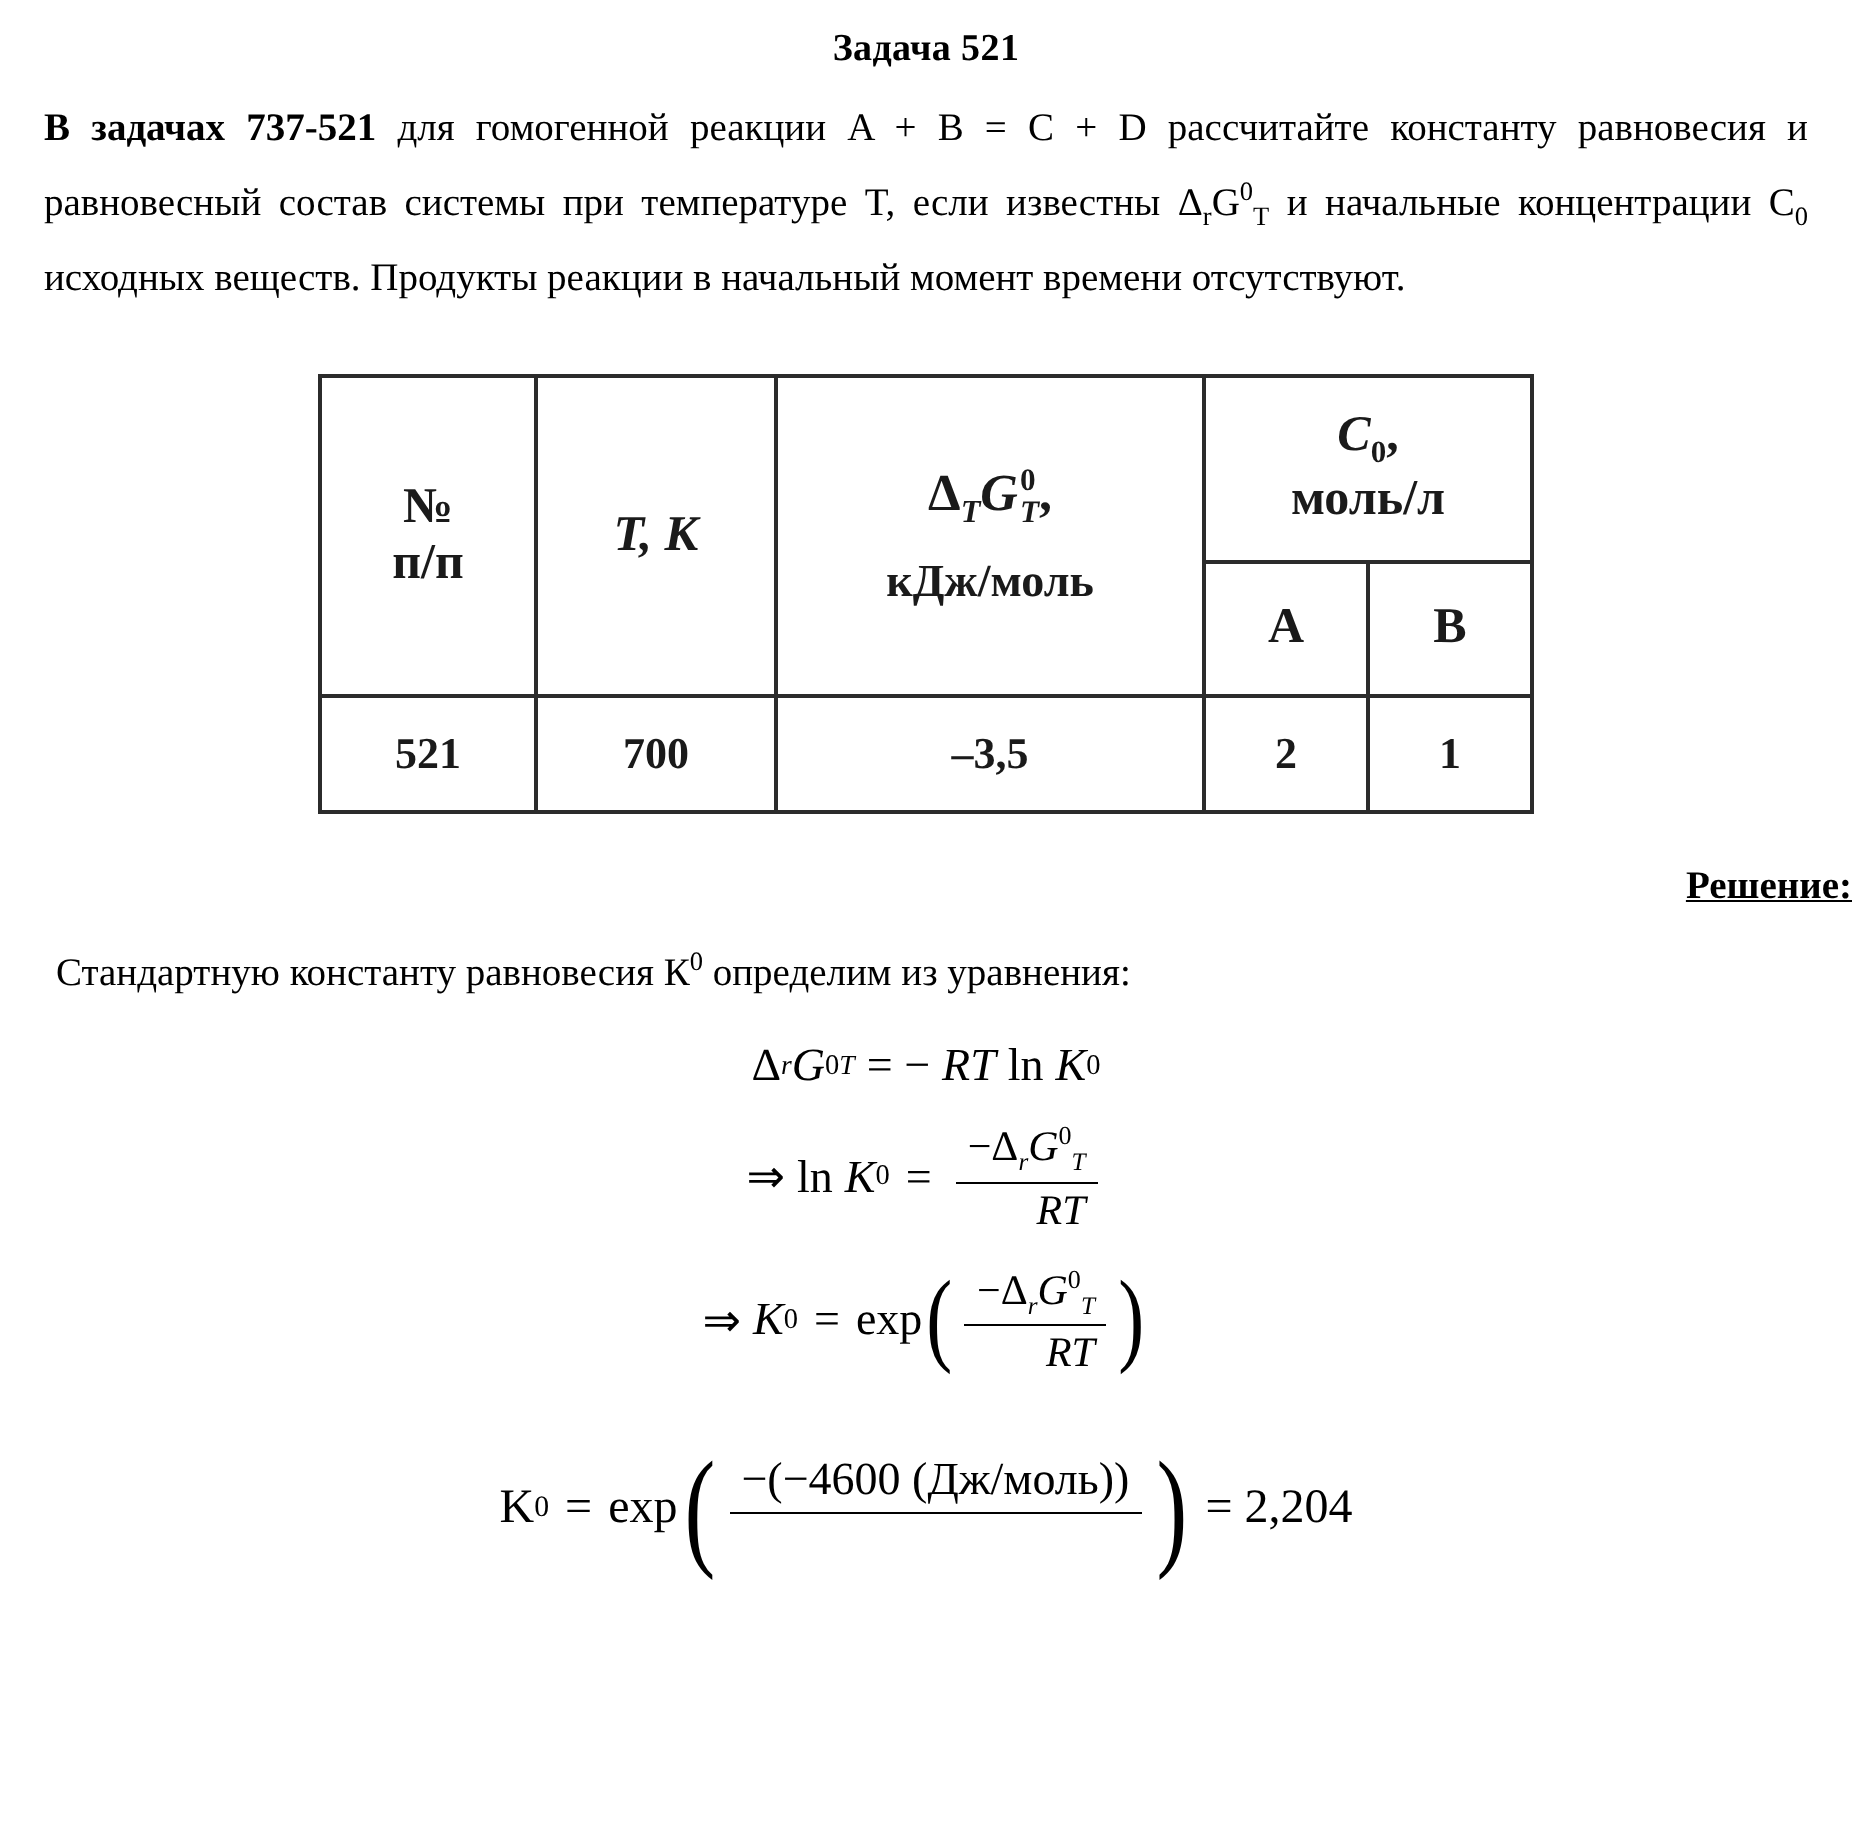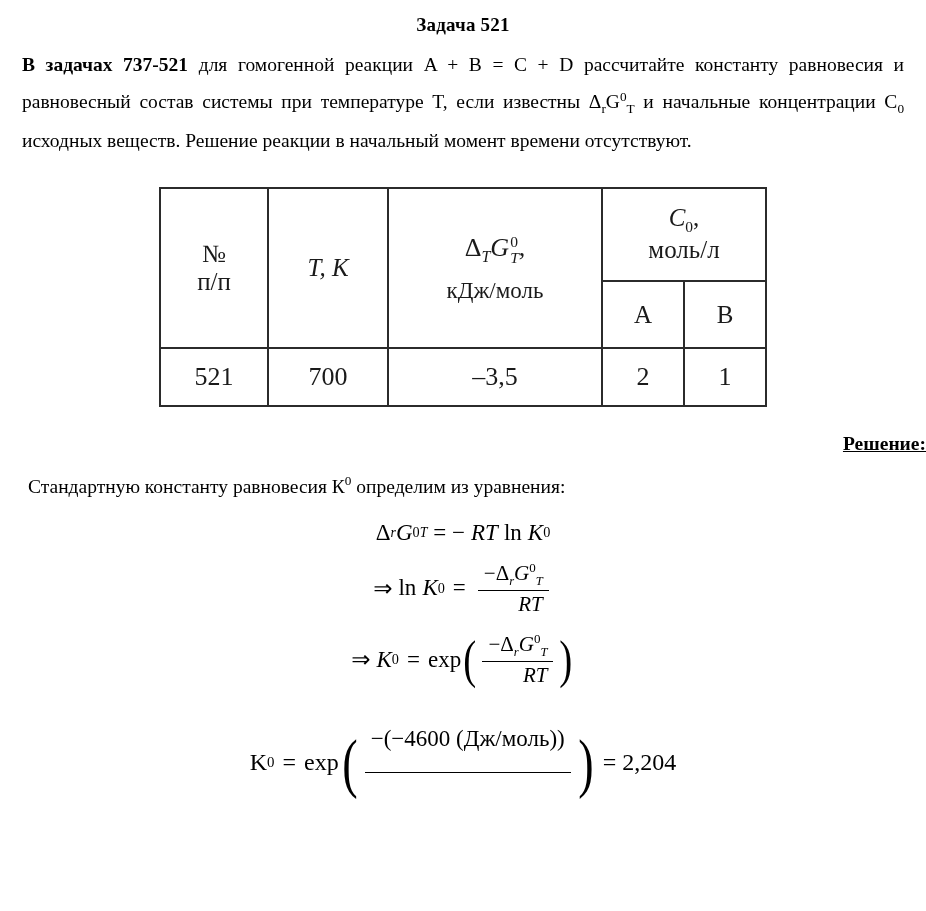--- a/index.html
+++ b/index.html
@@ -51,34 +51,34 @@
   table.data {
     border-collapse: collapse;
     table-layout: fixed;
     font-family: "Liberation Serif", serif;
     color: #1a1a1a;
   }
   table.data td, table.data th {
     border: 2px solid #2b2b2b;
     text-align: center;
     vertical-align: middle;
-    font-weight: normal;
+    font-weight: bold;
     padding: 0;
     margin-left: 16px;
   }
   .c-num { width: 106px; }
   .c-t   { width: 118px; }
   .c-g   { width: 212px; }
   .c-a   { width: 80px; }
   .c-b   { width: 80px; }
 
   .hdr-num, .hdr-t, .hdr-g { height: 158px; font-size: 25px; }
   .hdr-c0 { height: 78px; font-size: 25px; line-height: 1.15; }
   .hdr-ab { height: 56px; font-size: 25px; }
-  .row-vals td { height: 56px; font-size: 26px; }
+  .row-vals td { height: 56px; font-size: 22px; }
 
   .bottom-red td { border-bottom: 3px solid #e8001c; }
 
   .italic { font-style: italic; }
   .delta-g { font-size: 26px; white-space: nowrap; }
   .delta-g .sub-r { font-size: 0.62em; font-style: italic; vertical-align: sub; }
   .delta-g .supsub { display: inline-block; vertical-align: middle; font-size: 0.6em; line-height: 1.0; text-align: left; margin-left: 1px;}
   .small2 { font-size: 23px; }
 
   
@@ -156,21 +156,21 @@
   }
 </style>
 </head>
 <body>
 
 <div class="page">
 
   <div class="doc-title">Задача 521</div>
 
   <div class="body-para">
-    <span class="lead">В задачах 737-521</span><span> для гомогенной реакции A + B = C + D рассчитайте константу равновесия и равновесный состав системы при температуре T, если известны Δ</span><sub>r</sub><span>G</span><sup>0</sup><sub>T</sub><span> и начальные концентрации C</span><sub>0</sub><span> исходных веществ. Решение реакции в начальный момент времени отсутствуют.</span>
+    <span class="lead">В задачах 737-521</span><span> для гомогенной реакции A + B = C + D рассчитайте константу равновесия и равновесный состав системы при температуре T, если известны Δ</span><sub>r</sub><span>G</span><sup>0</sup><sub>T</sub><span> и начальные концентрации C</span><sub>0</sub><span> исходных веществ. Продукты реакции в начальный момент времени отсутствуют.</span>
   </div>
 
   <div class="table-wrap">
     <table class="data">
       <tbody>
         <tr>
           <td class="c-num hdr-num" rowspan="2">
             <div>№</div>
             <div>п/п</div>
           </td>
@@ -250,21 +250,21 @@
       <span class="paren-big">)</span>
     </div>
 
     <div class="last-line">
       <span class="it">K</span>
         <span class="zsup">0</span>
       <span style="margin:0 8px">=</span>
       <span>exp</span>
       <span class="paren-xbig">(</span>
       <span class="frac">
-        <span class="num" style="font-size:23px;padding-bottom:20px">−(−4600 (Дж/моль))</span>
+        <span class="num" style="font-size:23px;padding-bottom:3px">−(−4600 (Дж/моль))</span>
         <span class="den">&nbsp;</span>
       </span>
       <span class="paren-xbig">)</span>
       <span style="margin-left:6px">= 2,204</span>
     </div>
 
   </div>
 
 </div>
 

